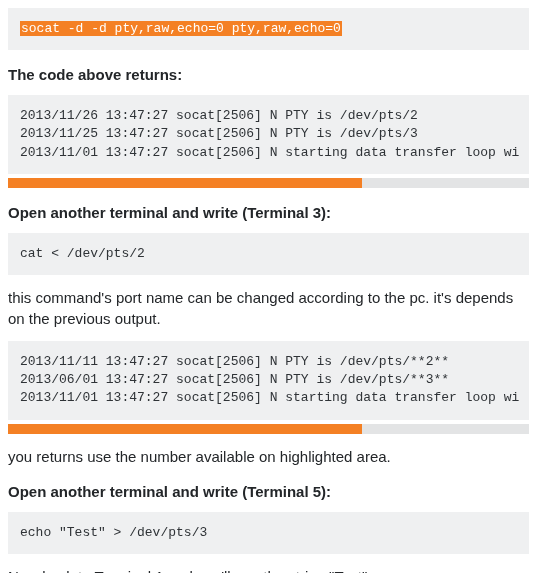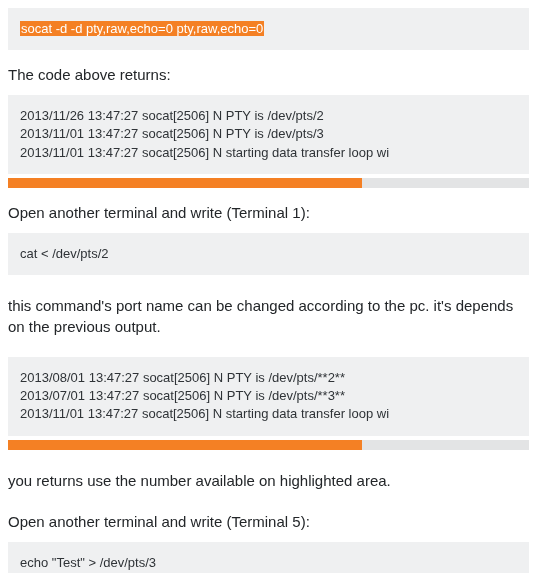--- a/index.html
+++ b/index.html
@@ -8,21 +8,21 @@
     color: #232629;
     margin: 0;
     padding: 8px;
     line-height: 1.4;
     width: 537px;
     box-sizing: border-box;
   }
   .code-block {
     background: #eff0f1;
     padding: 12px;
-    font-family: Liberation Sans, sans-serif;
+    font-family: Liberation Mono, monospace;
     font-size: 13px;
     color: #2f3337;
     white-space: pre;
     overflow-x: hidden;
     position: relative;
     margin-bottom: 4px;
   }
   .highlight {
     background: #f48024;
     color: #fff;
@@ -36,49 +36,49 @@
   }
   .scrollbar-thumb {
     position: absolute;
     left: 0;
     top: 0;
     height: 10px;
     background: #f48024;
     width: 68%;
   }
   p {
-    margin: 20px 0;
+    margin: 12px 0;
   }
   .heading {
-    font-weight: 400;
+    font-weight: 700;
     margin: 14px 0 10px 0;
   }
 </style>
 </head>
 <body>
 
 <div class="code-block"><span class="highlight">socat -d -d pty,raw,echo=0 pty,raw,echo=0</span></div>
 
 <p class="heading">The code above returns:</p>
 
 <div class="code-block"><span>2013/11/26 13:47:27 socat[2506] N PTY is /dev/pts/2</span>
-<span>2013/11/01 13:47:27 socat[2506] N PTY is /dev/pts/3</span>
+<span>2013/11/25 13:47:27 socat[2506] N PTY is /dev/pts/3</span>
 <span>2013/11/01 13:47:27 socat[2506] N starting data transfer loop wi</span></div>
 <div class="scrollbar-track">
   <div class="scrollbar-thumb"></div>
 </div>
 
-<p class="heading">Open another terminal and write (Terminal 1):</p>
+<p class="heading">Open another terminal and write (Terminal 3):</p>
 
 <div class="code-block"><span>cat &lt; /dev/pts/2</span></div>
 
 <p>this command's port name can be changed according to the pc. it's depends on the previous output.</p>
 
-<div class="code-block"><span>2013/08/01 13:47:27 socat[2506] N PTY is /dev/pts/**2**</span>
-<span>2013/07/01 13:47:27 socat[2506] N PTY is /dev/pts/**3**</span>
+<div class="code-block"><span>2013/11/11 13:47:27 socat[2506] N PTY is /dev/pts/**2**</span>
+<span>2013/06/01 13:47:27 socat[2506] N PTY is /dev/pts/**3**</span>
 <span>2013/11/01 13:47:27 socat[2506] N starting data transfer loop wi</span></div>
 <div class="scrollbar-track">
   <div class="scrollbar-thumb"></div>
 </div>
 
 <p>you returns use the number available on highlighted area.</p>
 
 <p class="heading">Open another terminal and write (Terminal 5):</p>
 
 <div class="code-block"><span>echo "Test" &gt; /dev/pts/3</span></div>

